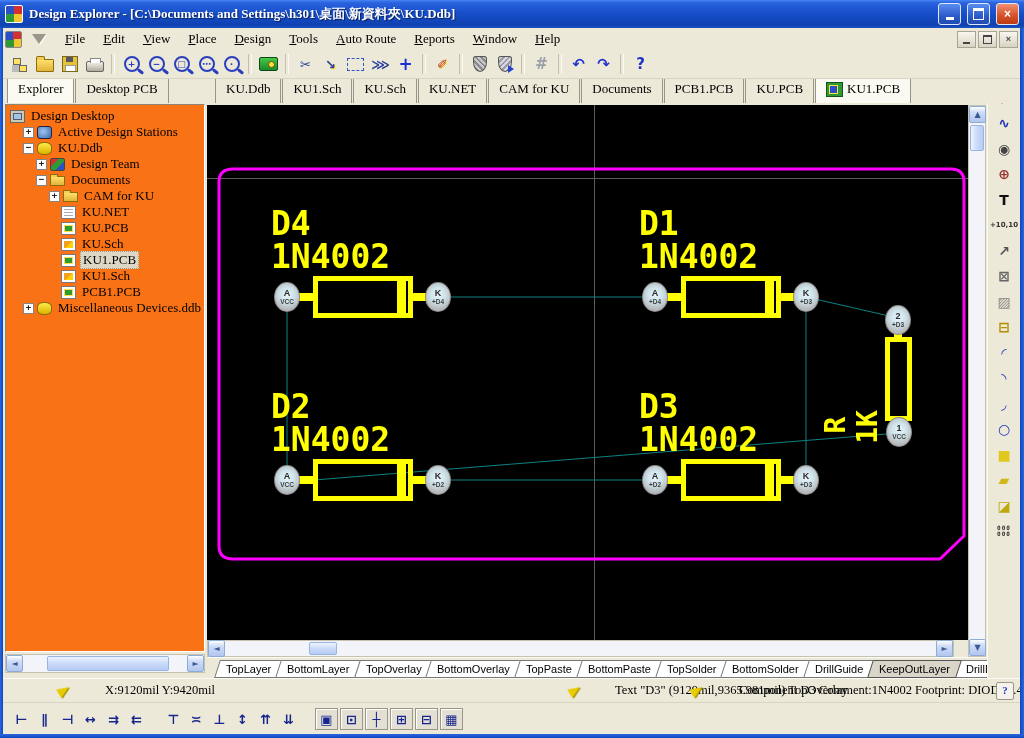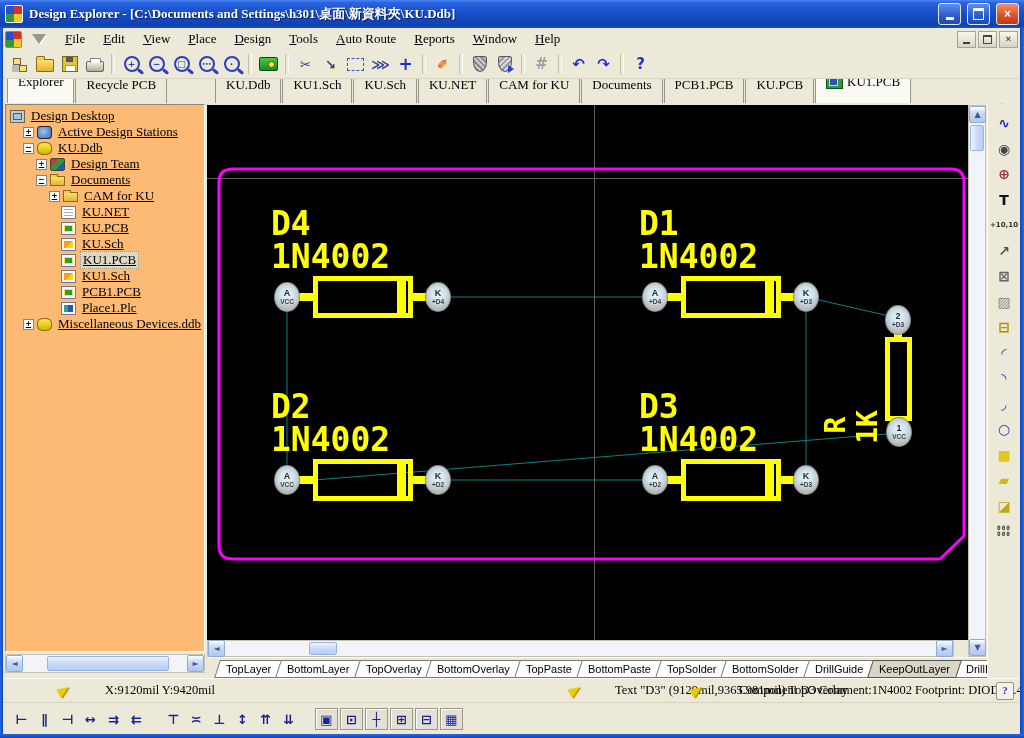--- a/index.html
+++ b/index.html
@@ -63,29 +63,29 @@
   .i-shield{width:12px;height:14px;border:1px solid #555;border-radius:3px 3px 55% 55%/3px 3px 70% 70%;
     background:repeating-linear-gradient(45deg,#c8c8c8 0 2px,#8a8a8a 2px 4px);}
   .i-shield2{width:12px;height:14px;border:1px solid #555;border-radius:3px 3px 55% 55%/3px 3px 70% 70%;
     background:repeating-linear-gradient(-45deg,#d8d8d8 0 2px,#9a9aaa 2px 4px);position:relative;}
   .i-shield2::after{content:'';position:absolute;right:-3px;bottom:-2px;width:0;height:0;
     border-left:6px solid #2244cc;border-top:4px solid transparent;border-bottom:4px solid transparent;}
   
   .tabrow{position:absolute;left:3px;top:78px;right:4px;height:25px;background:#ece9d8;display:flex;align-items:flex-end;z-index:30;}
   .ptabs{width:202px;padding-left:4px;display:flex;align-items:flex-end;flex:none;}
   .dtabs{display:flex;align-items:flex-end;padding-left:6px;}
-  .ptab,.dtab{display:inline-flex;align-items:flex-start;gap:4px;height:20px;padding:6px 10px;font-size:13px;
+  .ptab,.dtab{display:inline-flex;align-items:flex-end;gap:4px;height:20px;padding:6px 10px;font-size:13px;
     background:#ece9d8;border:1px solid #98948а;border:1px solid #98948a;border-bottom:none;border-radius:3px 3px 0 0;margin-right:1px;white-space:nowrap;}
   .ptab.active,.dtab.active{background:#fbfaf2;height:23px;position:relative;z-index:2;}
   .dtab-ico{width:15px;height:13px;background:#2f9a35;border:1px solid #14541a;position:relative;flex:none;}
   .dtab-ico::after{content:'';position:absolute;left:2px;top:2px;width:7px;height:7px;background:#2a50c8;border:1px solid #ffe040;}
   
   .lpanel{position:absolute;left:3px;top:103px;width:204px;height:573px;background:#ece9d8;z-index:20;}
-  .treebox{position:absolute;left:2px;top:1px;right:2px;bottom:24px;background:#fdba74;
-    border:1px solid #8a8678;border-right-color:#fff;border-bottom-color:#fff;overflow:hidden;padding-top:3px;text-decoration:underline;}
+  .treebox{position:absolute;left:2px;top:1px;right:2px;bottom:24px;background:#f97316;
+    border:1px solid #8a8678;border-right-color:#fff;border-bottom-color:#fff;overflow:hidden;padding-top:3px;}
   .trow{display:flex;align-items:center;height:16px;padding-left:4px;font-size:13px;white-space:nowrap;}
   .tind{flex:none;height:1px;}
   .texp{flex:none;width:9px;height:9px;border:1px solid #848484;background:#fff;margin-right:3px;
     font:700 9px/7px "DejaVu Sans Mono",monospace;text-align:center;color:#222;}
   .ti{flex:none;width:15px;height:13px;margin-right:4px;position:relative;box-sizing:border-box;}
   .ti.desktop{background:#cdc9b9;border:1px solid #666;}
   .ti.desktop::after{content:'';position:absolute;inset:2px;background:#9ec7e0;border:1px solid #557;}
   .ti.stations{background:radial-gradient(circle at 40% 40%,#9ec4ee,#3a6aae);border:1px solid #224;border-radius:3px;}
   .ti.db{background:linear-gradient(#ffe84a,#d8b400);border:1px solid #8a7000;border-radius:45%/35%;}
   .ti.team{background:linear-gradient(135deg,#d43030 33%,#2f9a35 33% 66%,#2a50c8 66%);border:1px solid #444;border-radius:2px;}
@@ -289,21 +289,21 @@
         <span class="glyph" style="color: rgb(34, 51, 204); font-size: 15px; font-weight: 700;">?</span>
       </div>
     </div>
 
   <div class="tabrow">
     <div class="ptabs" id="panel-tabs">
         <div class="ptab active">
           <span>Explorer</span>
         </div>
         <div class="ptab">
-          <span>Recycle PCB</span>
+          <span>Desktop PCB</span>
         </div>
       </div>
     <div class="dtabs" id="doc-tabs">
         <div class="dtab">
           <span>KU.Ddb</span>
         </div>
         <div class="dtab">
           <span>KU1.Sch</span>
         </div>
         <div class="dtab">
@@ -390,25 +390,20 @@
         </div>
         <div class="trow">
           <div class="tind" style="width: 51px;"></div>
           <div class="ti sch"></div>
           <span class="tlabel">KU1.Sch</span>
         </div>
         <div class="trow">
           <div class="tind" style="width: 51px;"></div>
           <div class="ti pcb"></div>
           <span class="tlabel">PCB1.PCB</span>
-        </div>
-        <div class="trow">
-          <div class="tind" style="width: 51px;"></div>
-          <div class="ti plc"></div>
-          <span class="tlabel">Place1.Plc</span>
         </div>
         <div class="trow">
           <div class="tind" style="width: 13px;"></div>
           <span class="texp">+</span>
           <div class="ti db"></div>
           <span class="tlabel">Miscellaneous Devices.ddb</span>
         </div>
       </div>
     <div class="sbh" style="left:2px;right:2px;bottom:3px;height:17px;">
       <div class="sb-btn">◄</div>

